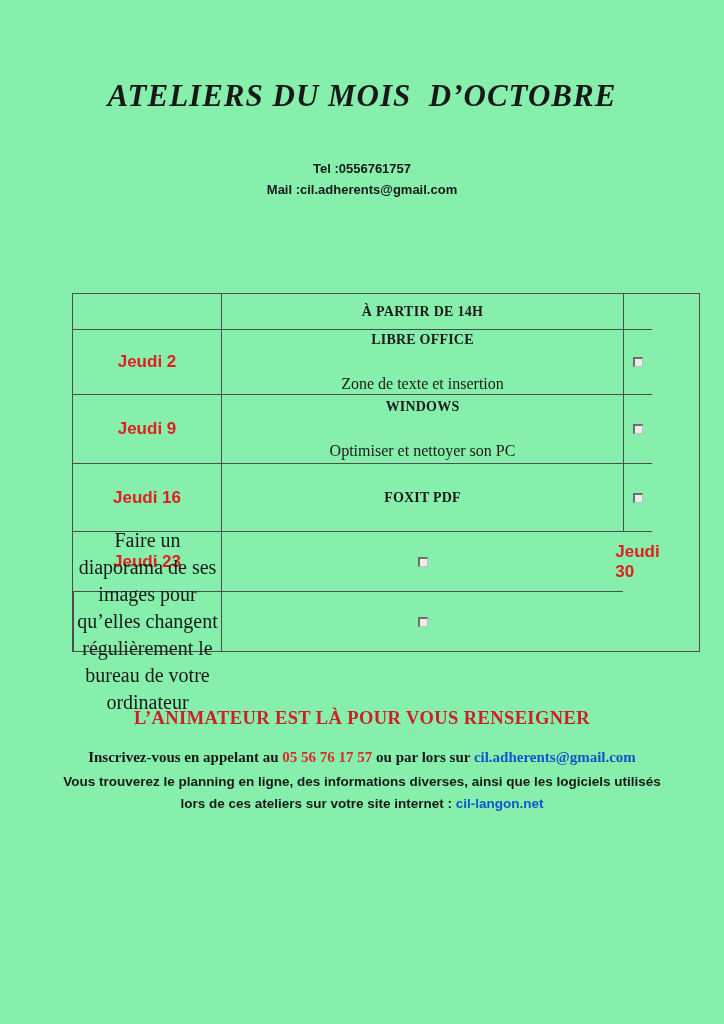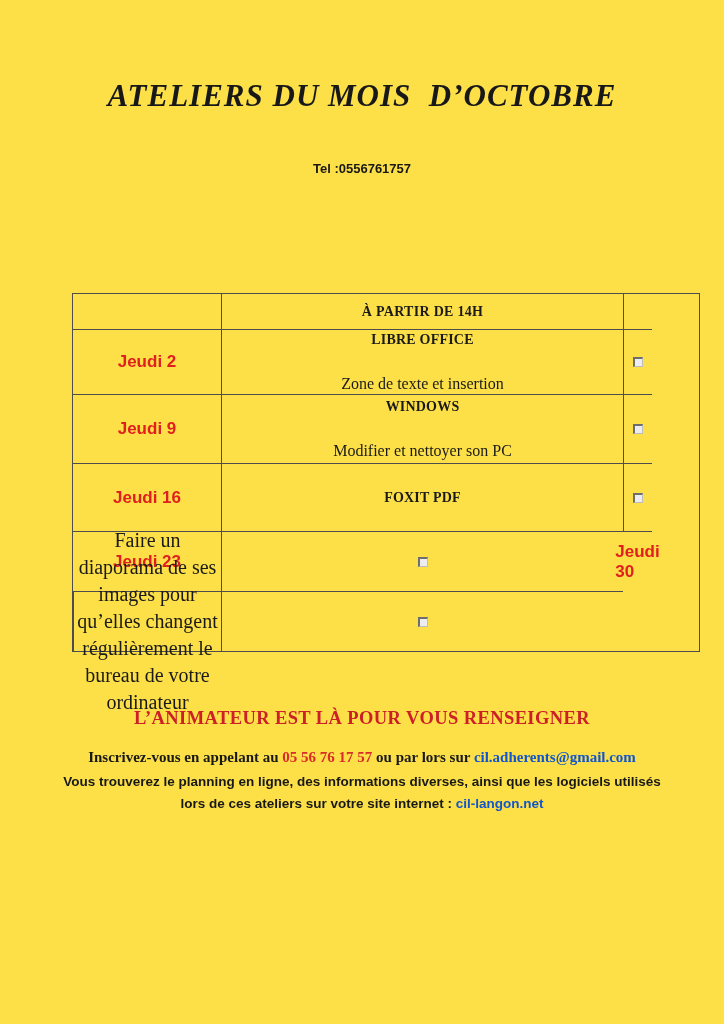--- a/index.html
+++ b/index.html
@@ -1,21 +1,21 @@
 <!DOCTYPE html>
 <html><head>
 <meta charset="utf-8">
 <style>
   * { margin: 0; padding: 0; box-sizing: border-box; }
   html, body { background: #ffffff; }
   .page {
     position: relative;
     width: 724px;
     height: 1024px;
-    background: #fde047;
+    background: #86efac;
     font-family: "Liberation Serif", serif;
     color: #1a1a1a;
     overflow: hidden;
     margin: 0 auto;
   }
 
   .doc-title {
     position: absolute;
     top: 78px; left: 0; right: 0;
     text-align: center;
@@ -132,41 +132,42 @@
 </style>
 </head>
 <body>
 
 <div class="page">
 
   <div class="doc-title">ATELIERS DU MOIS  D’OCTOBRE</div>
 
   <div class="contact">
     <div>Tel :0556761757</div>
+    <div>Mail :cil.adherents@gmail.com</div>
   </div>
 
   <div class="workshop-table">
 
     <div class="cell first-col first-row"></div>
     <div class="cell first-row hdr-cell">À PARTIR DE 14H</div>
     <div class="cell first-row"></div>
 
     <div class="cell first-col day-cell">Jeudi 2</div>
     <div class="cell content-cell">
       <div class="content-title">LIBRE OFFICE</div>
       <div class="content-sub">Zone de texte et insertion</div>
     </div>
     <div class="cell">
         <span class="checkbox"></span>
       </div>
 
     <div class="cell first-col day-cell">Jeudi 9</div>
     <div class="cell content-cell">
       <div class="content-title">WINDOWS</div>
-      <div class="content-sub">Modifier et nettoyer son PC</div>
+      <div class="content-sub">Optimiser et nettoyer son PC</div>
     </div>
     <div class="cell">
         <span class="checkbox"></span>
       </div>
 
     <div class="cell first-col day-cell">Jeudi 16</div>
     <div class="cell content-cell">
       <div class="content-title">FOXIT PDF</div>
     </div>
     <div class="cell">

